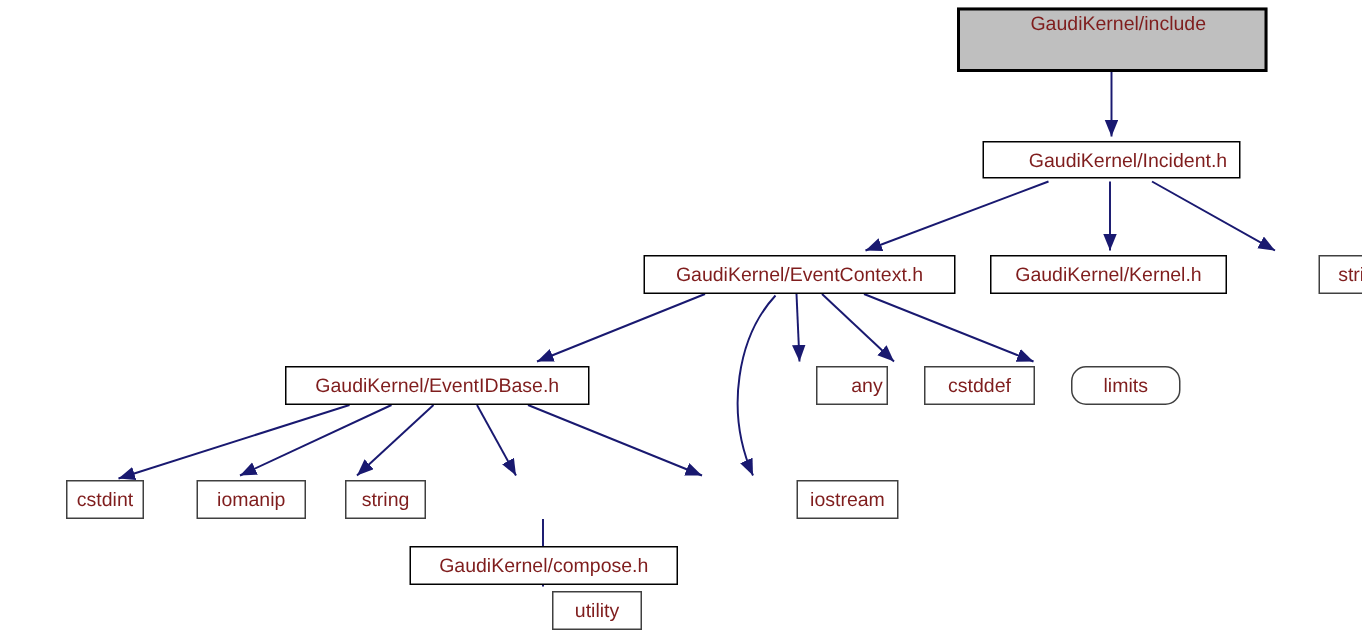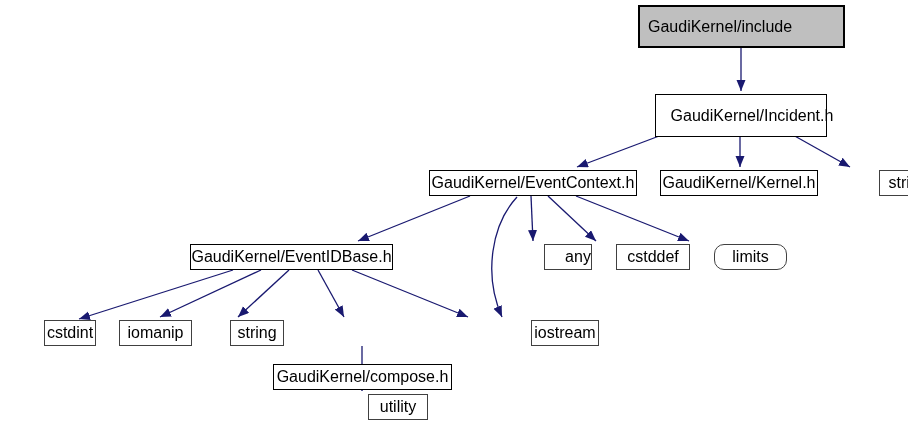--- a/index.html
+++ b/index.html
@@ -14,25 +14,25 @@
   #edge-layer {
     position: absolute;
     left: 0; top: 0;
     width: 908px; height: 425px;
   }
   .node {
     position: absolute;
     box-sizing: border-box;
     background: #ffffff;
     display: flex;
-    flex-direction: column;
+    flex-direction: row;
     align-items: center;
     justify-content: center;
-    font-size: 16px;
-    color: #000000;
+    font-size: 13px;
+    color: #7f1d1d;
     line-height: 1.35;
     white-space: nowrap;
   }
   .node.internal { border: 1px solid #000000; cursor: pointer; }
   .node.system   { border: 1px solid #404040; margin-left: 36px; }
   .node.root {
     border: 2px solid #000000;
     background: #bfbfbf;
     align-items: flex-start;
     padding-left: 8px;
@@ -68,21 +68,21 @@
         <path d="M289,270 L238,317" class="edge" stroke="#191970" marker-end="url(#arrowhead)"></path>
         <path d="M318,270 L344,317" class="edge" stroke="#191970" marker-end="url(#arrowhead)"></path>
         <path d="M352,270 L468,317" class="edge" stroke="#191970" marker-end="url(#arrowhead)"></path>
         <path d="M362,346 L362,391" class="edge" stroke="#191970" marker-end="url(#arrowhead)"></path>
       </g>
   </svg>
   <div id="nodes">
       <div class="node root" style="left: 638px; top: 5px; width: 207px; height: 43px;">
         <span>GaudiKernel/include</span>
       </div>
-      <div class="node internal" style="left: 655px; top: 94px; width: 172px; height: 43px; padding-left: 22px;">
+      <div class="node internal" style="left: 655px; top: 94px; width: 172px; height: 25px; padding-left: 22px;">
         <span>GaudiKernel/Incident.h</span>
       </div>
       <div class="node internal" style="left: 429px; top: 170px; width: 208px; height: 26px;">
         <span>GaudiKernel/EventContext.h</span>
       </div>
       <div class="node internal" style="left: 660px; top: 170px; width: 158px; height: 26px;">
         <span>GaudiKernel/Kernel.h</span>
       </div>
       <div class="node system" style="left: 843px; top: 170px; width: 58px; height: 26px;">
         <span>string</span>
@@ -95,21 +95,21 @@
       </div>
       <div class="node system" style="left: 580px; top: 244px; width: 74px; height: 26px;">
         <span>cstddef</span>
       </div>
       <div class="node system" style="left: 678px; top: 244px; width: 73px; height: 26px; border-radius: 10px;">
         <span>limits</span>
       </div>
       <div class="node system" style="left: 8px; top: 320px; width: 52px; height: 26px;">
         <span>cstdint</span>
       </div>
-      <div class="node system" style="left: 83px; top: 320px; width: 73px; height: 26px;">
+      <div class="node system" style="left: 95px; top: 320px; width: 73px; height: 26px;">
         <span>iomanip</span>
       </div>
       <div class="node system" style="left: 194px; top: 320px; width: 54px; height: 26px;">
         <span>string</span>
       </div>
       <div class="node internal" style="left: 273px; top: 320px; width: 179px; height: 26px; margin-top: 44px;">
         <span>GaudiKernel/compose.h</span>
       </div>
       <div class="node system" style="left: 495px; top: 320px; width: 68px; height: 26px;">
         <span>iostream</span>

